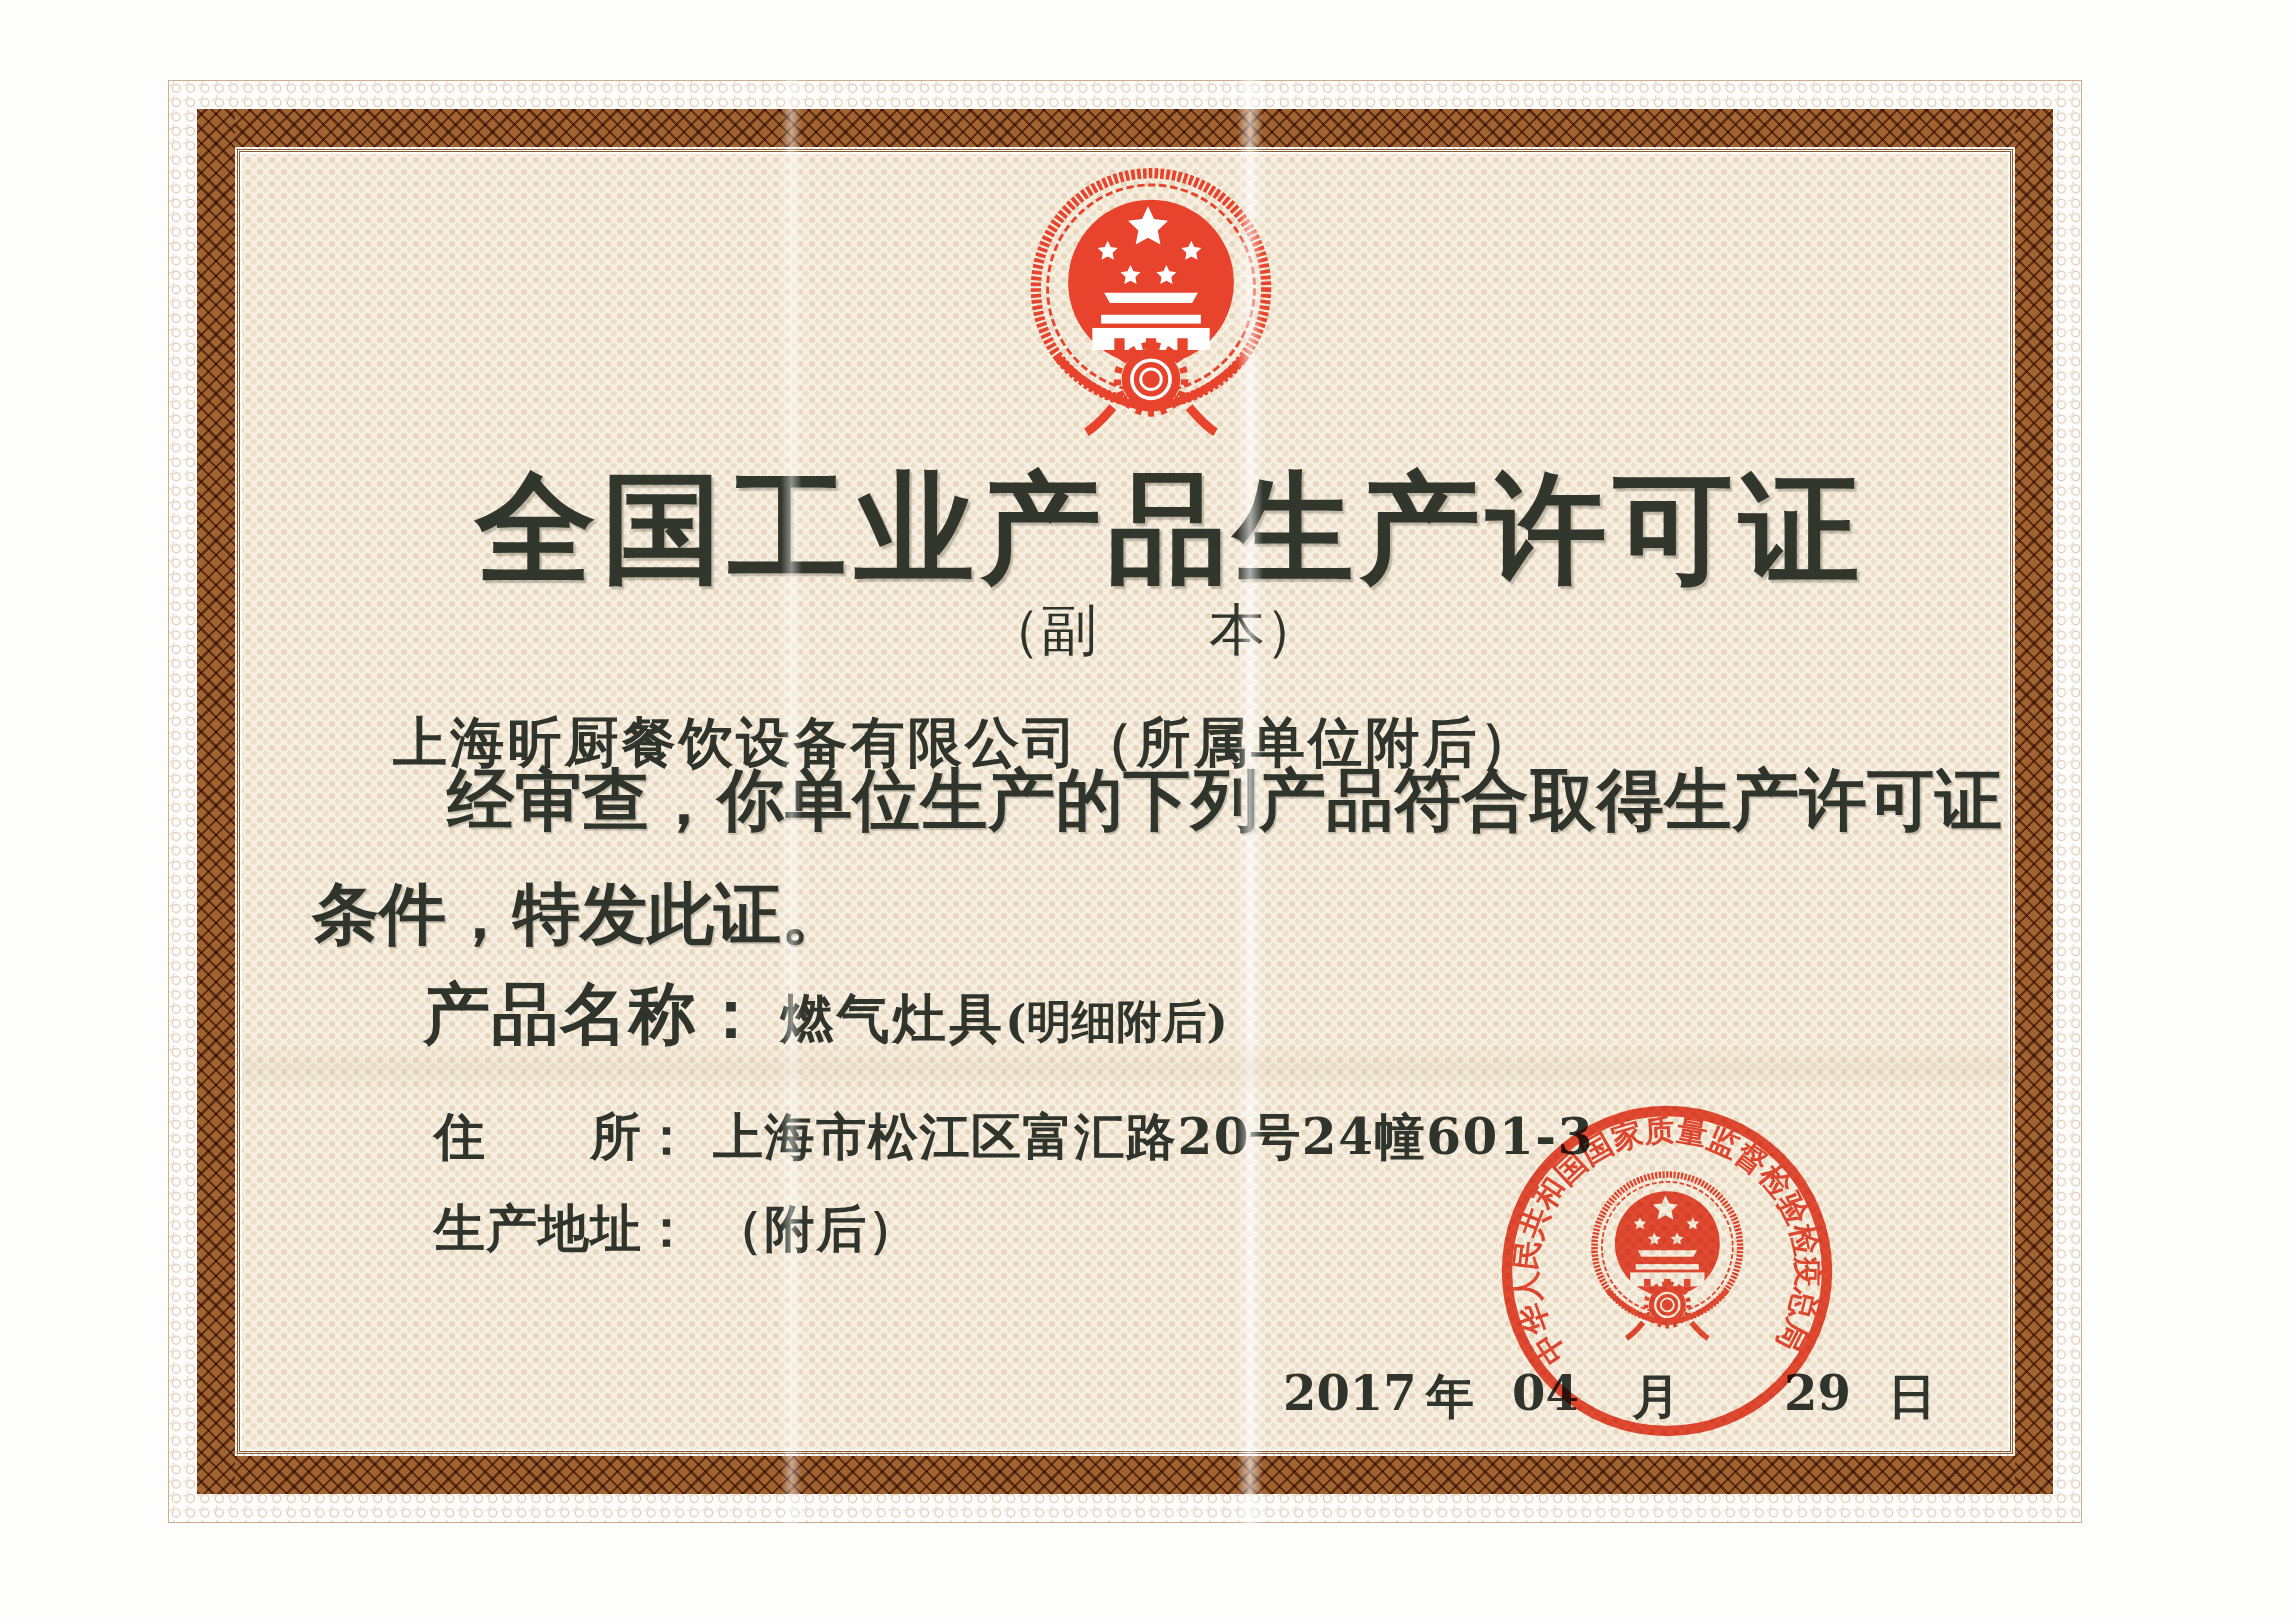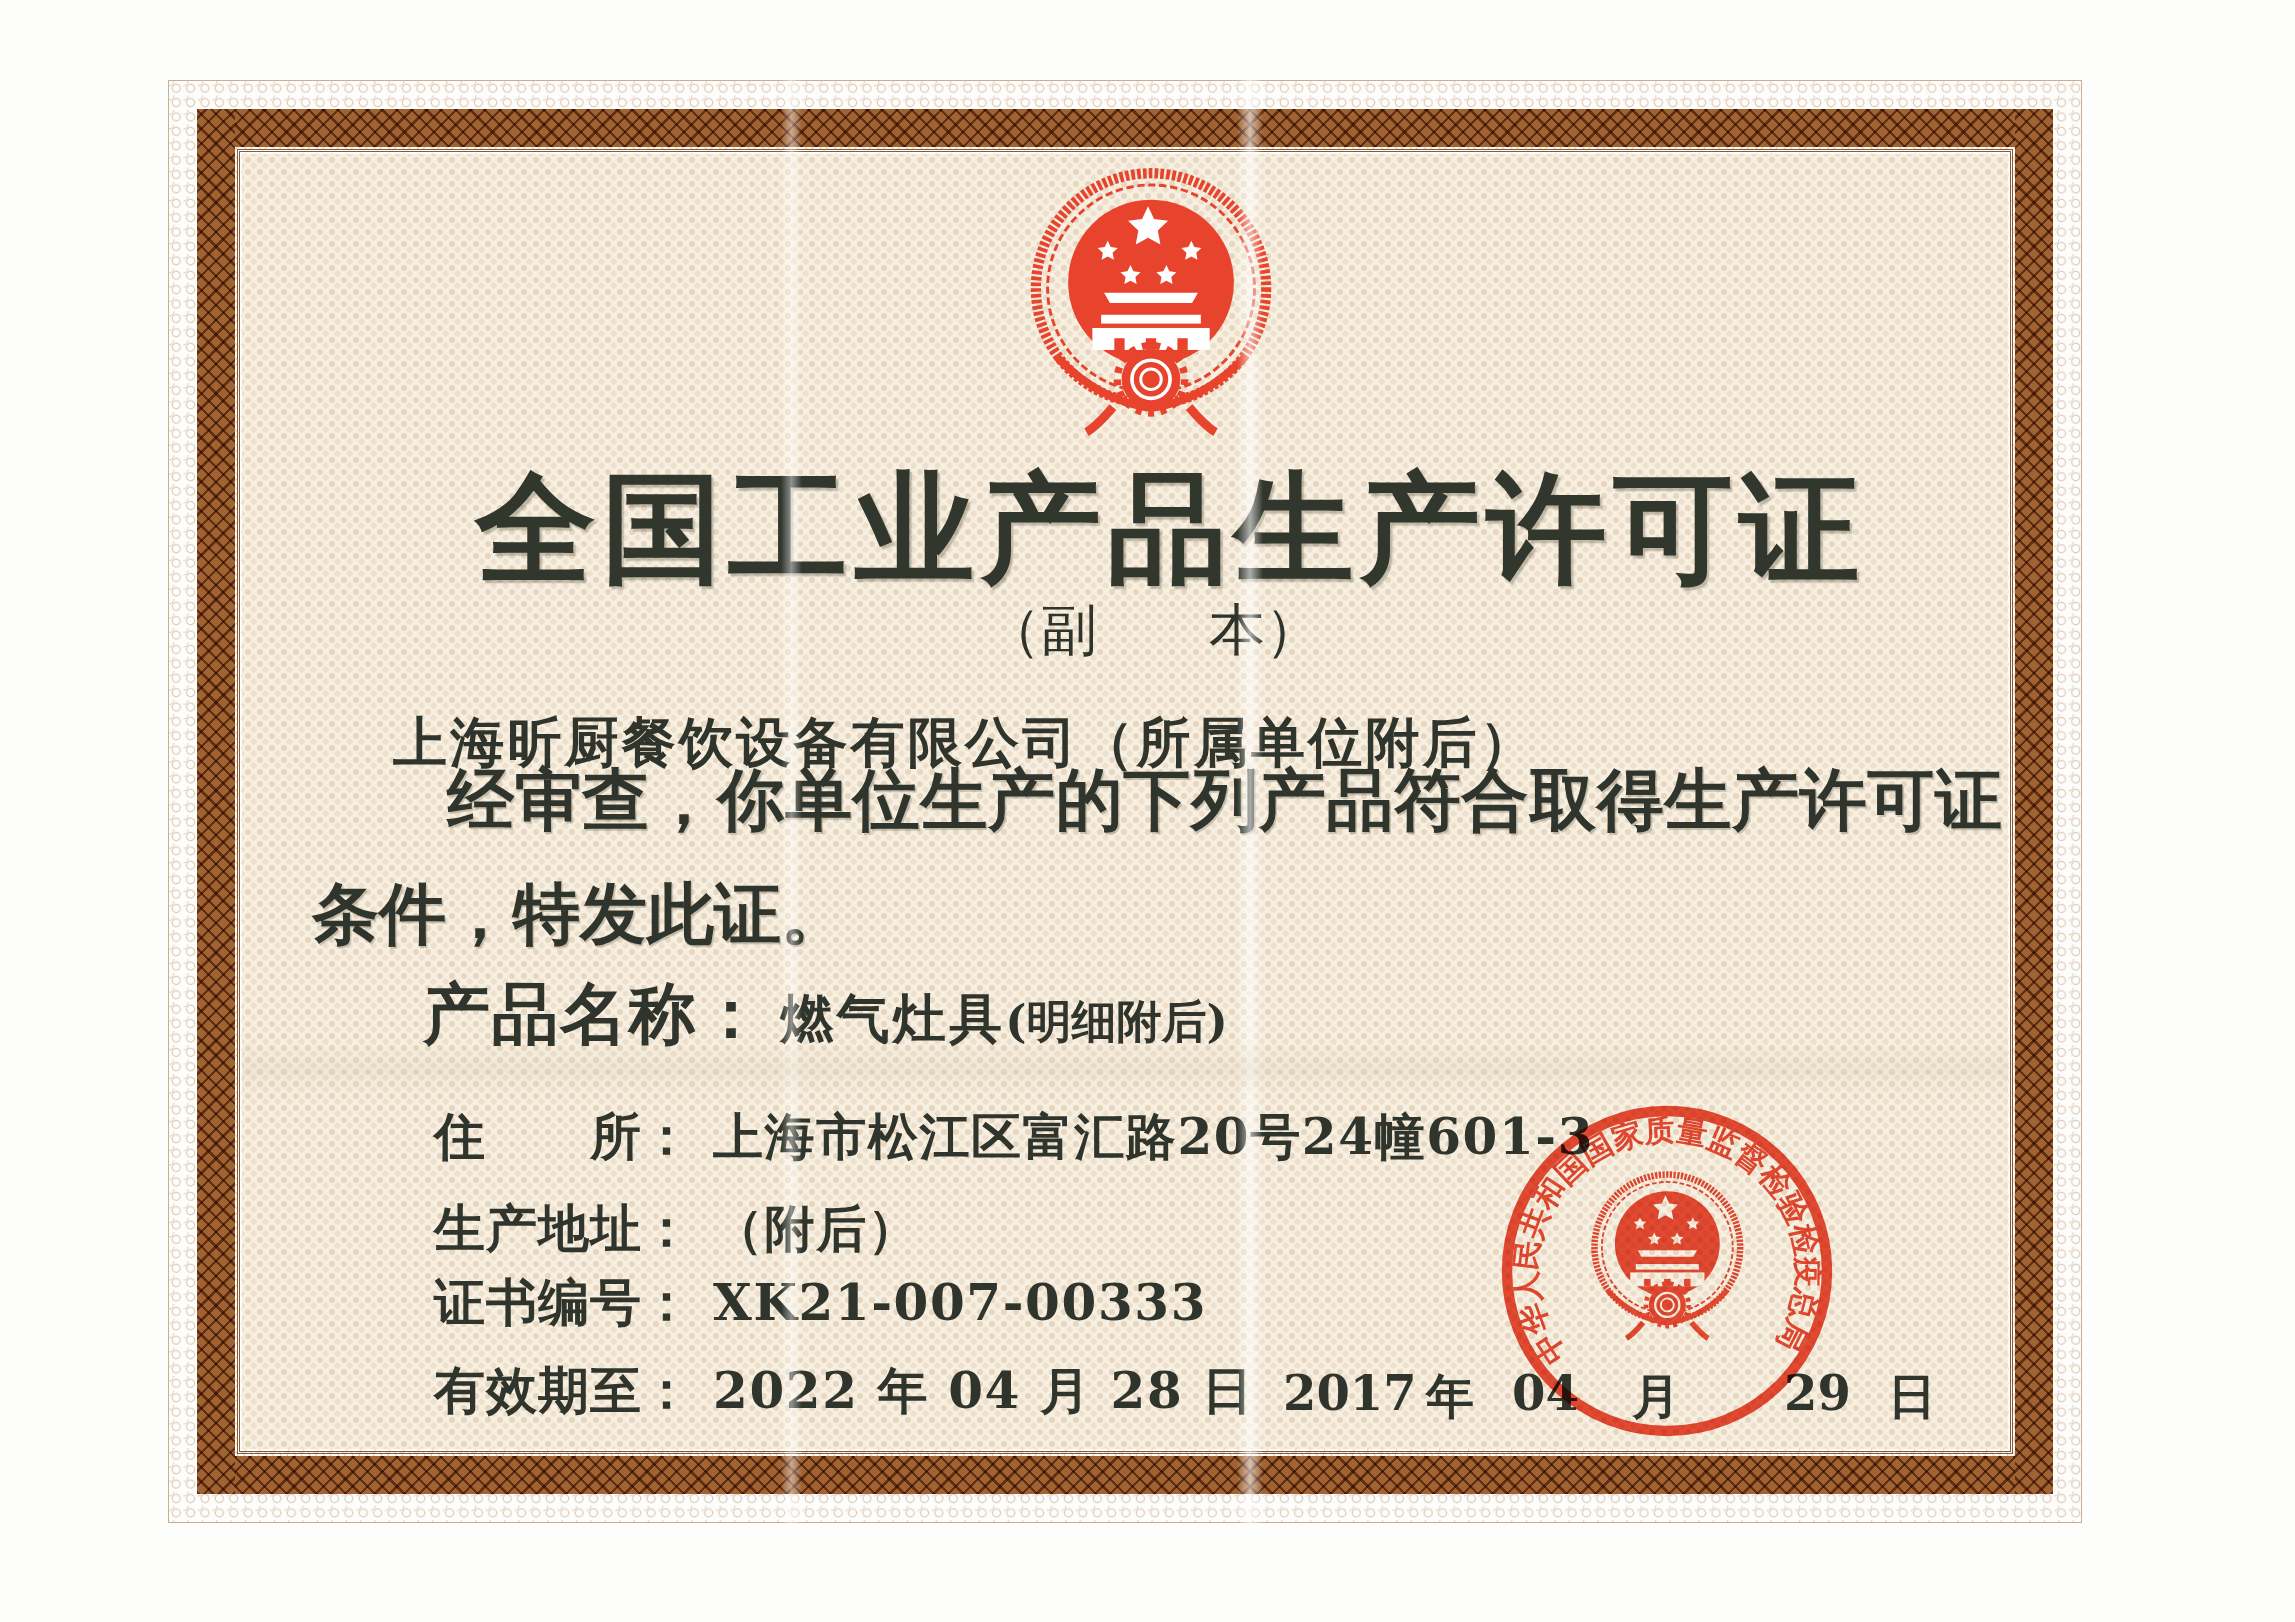--- a/index.html
+++ b/index.html
@@ -120,26 +120,20 @@
       <div class="prodrow">
         <span class="plabel">产品名称：</span><span class="pvalue">燃气灶具</span><span class="pnote">(明细附后)</span>
       </div>
 
       <div class="frow" style="top:949px">
         <span class="flabel">住所</span><span class="fcolon">：</span><span class="fvalue">上海市松江区富汇路20号24幢601-3</span>
       </div>
       <div class="frow" style="top:1041px">
         <span class="flabel">生产地址</span><span class="fcolon">：</span><span class="fvalue">（附后）</span>
       </div>
-      <div class="frow" style="top:1115px">
-        <span class="flabel">证书编号</span><span class="fcolon">：</span><span class="fvalue">XK21-007-00333</span>
-      </div>
-      <div class="frow" style="top:1203px">
-        <span class="flabel">有效期至</span><span class="fcolon">：</span><span class="fvalue">2022 年 04 月 28 日</span>
-      </div>
 
 
       <span class="dtok" style="left:1041px">2017</span>
       <span class="dtok" style="left:1184px">年</span>
       <span class="dtok" style="left:1270px">04</span>
       <span class="dtok" style="left:1390px">月</span>
       <span class="dtok" style="left:1542px">29</span>
       <span class="dtok" style="left:1646px">日</span>
 
       <svg class="seal" viewBox="0 0 430 430">

